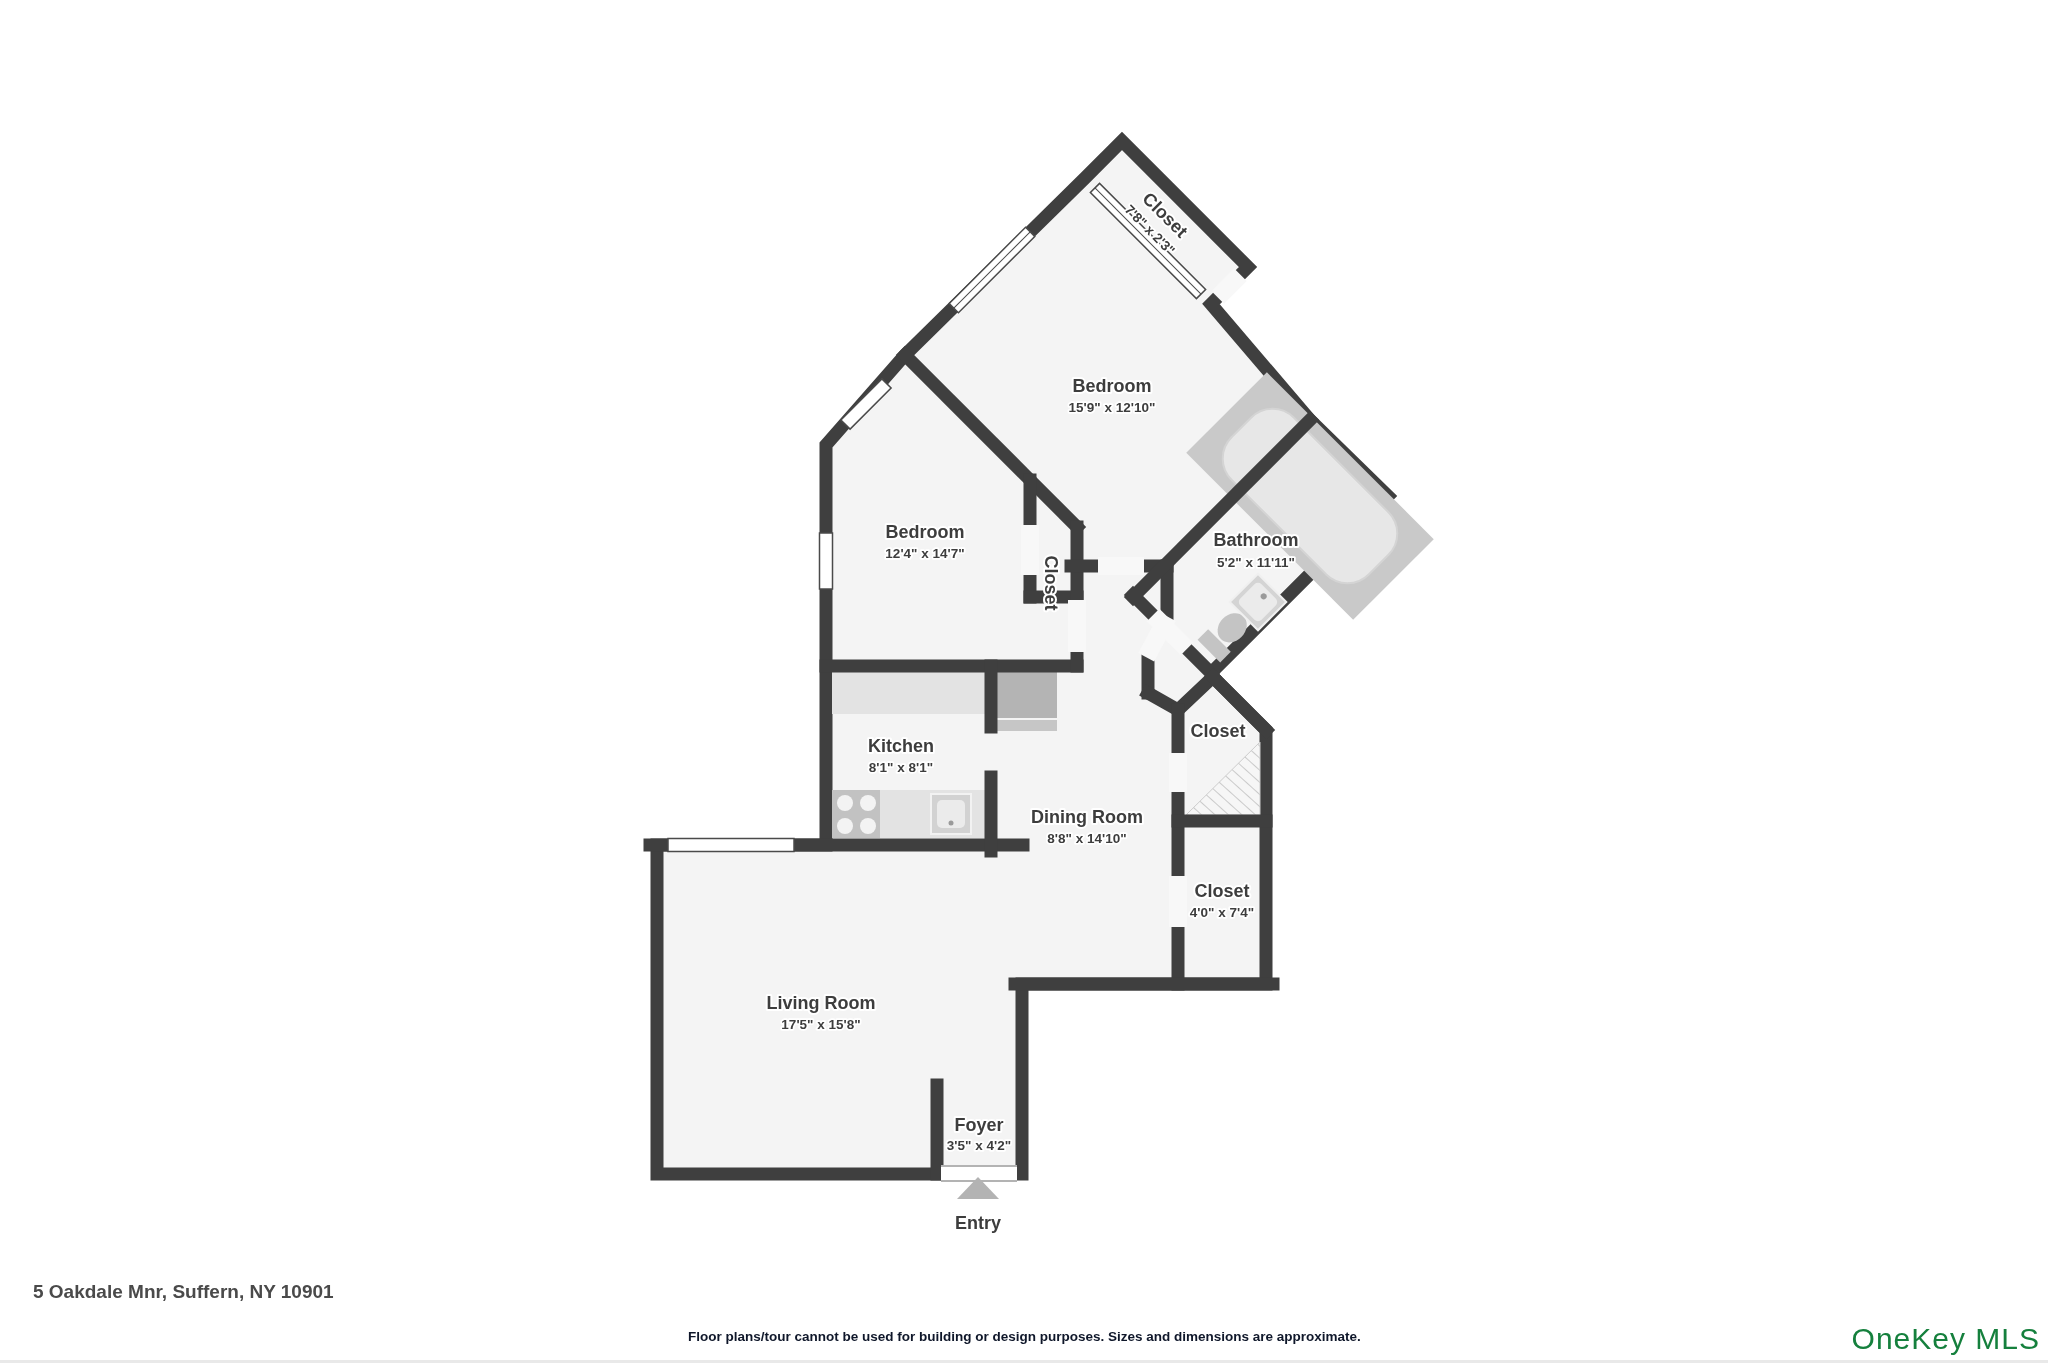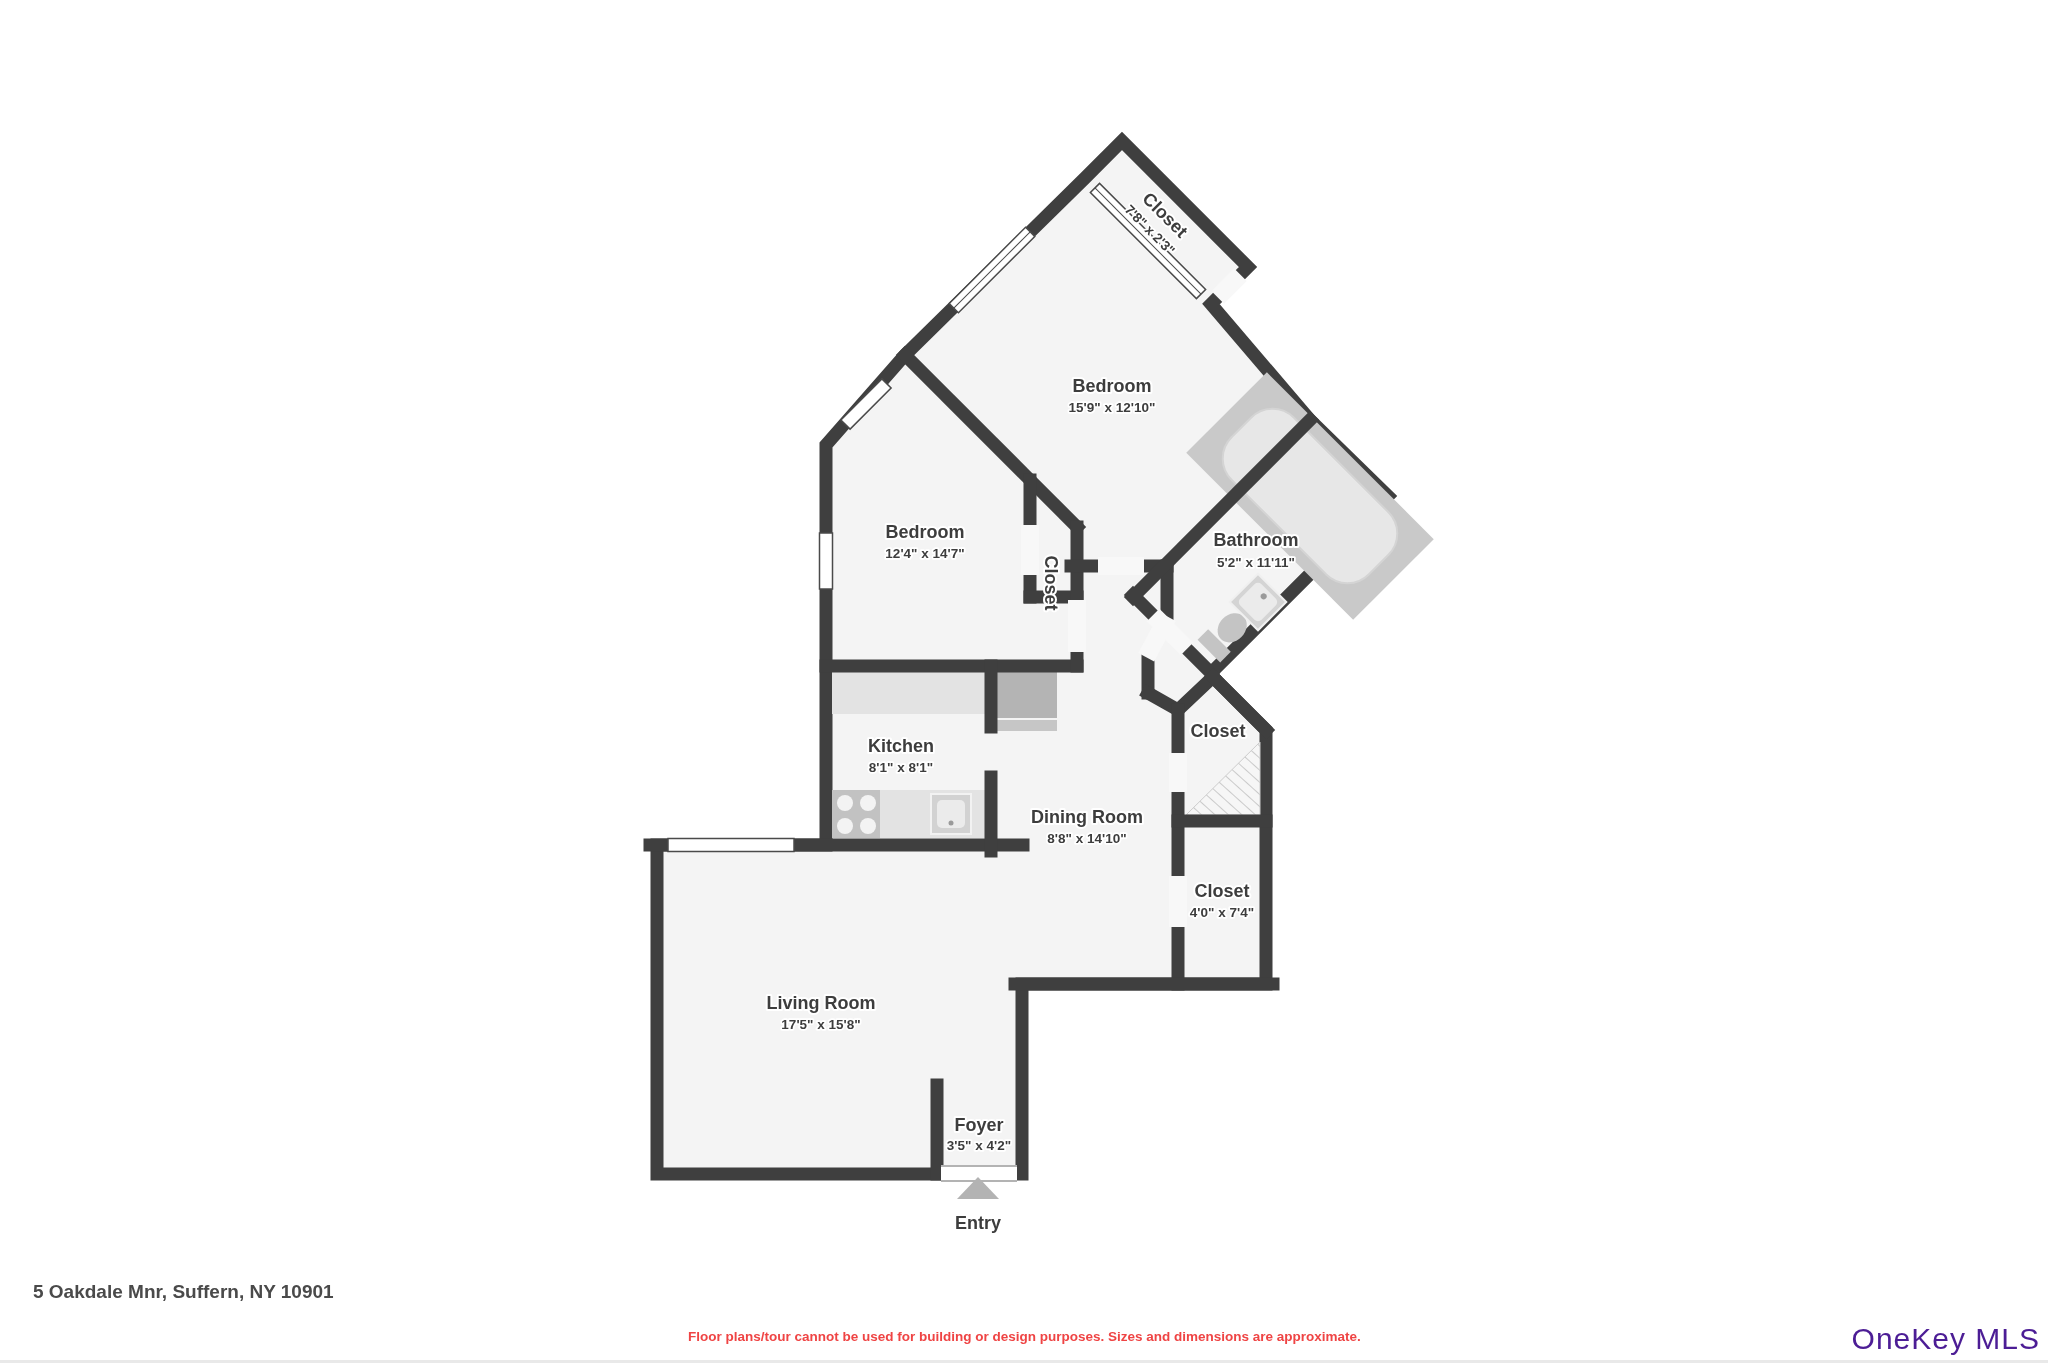--- a/index.html
+++ b/index.html
@@ -8,23 +8,23 @@
   #plan-svg{position:absolute;left:0;top:0;}
   .rname{font-size:18px;font-weight:700;fill:#3d3d3d;
          paint-order:stroke;stroke:#ffffff;stroke-width:4px;stroke-linejoin:round;
          text-anchor:middle;font-family:"Liberation Sans","DejaVu Sans",sans-serif;}
   .rdims{font-size:13.5px;font-weight:700;fill:#3d3d3d;
          paint-order:stroke;stroke:#ffffff;stroke-width:3.5px;stroke-linejoin:round;
          text-anchor:middle;font-family:"Liberation Sans","DejaVu Sans",sans-serif;}
   .wall{stroke:#3f3f3f;stroke-width:13;fill:none;}
   .txt-address{position:absolute;left:33px;top:1281px;font-size:19px;font-weight:700;color:#4a4a4a;}
   .txt-floor{position:absolute;left:33px;top:1370px;font-size:17px;font-weight:700;color:#4a4a4a;}
-  .txt-disclaimer{position:absolute;left:688px;top:1329px;font-size:13.5px;font-weight:700;color:#ef4444;}
+  .txt-disclaimer{position:absolute;left:688px;top:1329px;font-size:13.5px;font-weight:700;color:#0f172a;}
   .txt-watermark{position:absolute;right:8px;top:1322px;font-size:30px;font-weight:400;
-                 color:#4c1d95;letter-spacing:1px;}
+                 color:#15803d;letter-spacing:1px;}
   .bottom-hairline{position:absolute;left:0;top:1360px;width:2048px;height:3px;background:#e9e9e9;}
 </style>
 </head>
 <body>
 
 <svg id="plan-svg" width="2048" height="1365" viewBox="0 0 2048 1365">
   <defs>
     <pattern id="hatch" patternUnits="userSpaceOnUse" width="9" height="9" patternTransform="rotate(-48)">
       <rect width="9" height="9" fill="#f6f6f6"></rect>
       <line x1="0" y1="0" x2="0" y2="9" stroke="#b7b7b7" stroke-width="1.4"></line>

